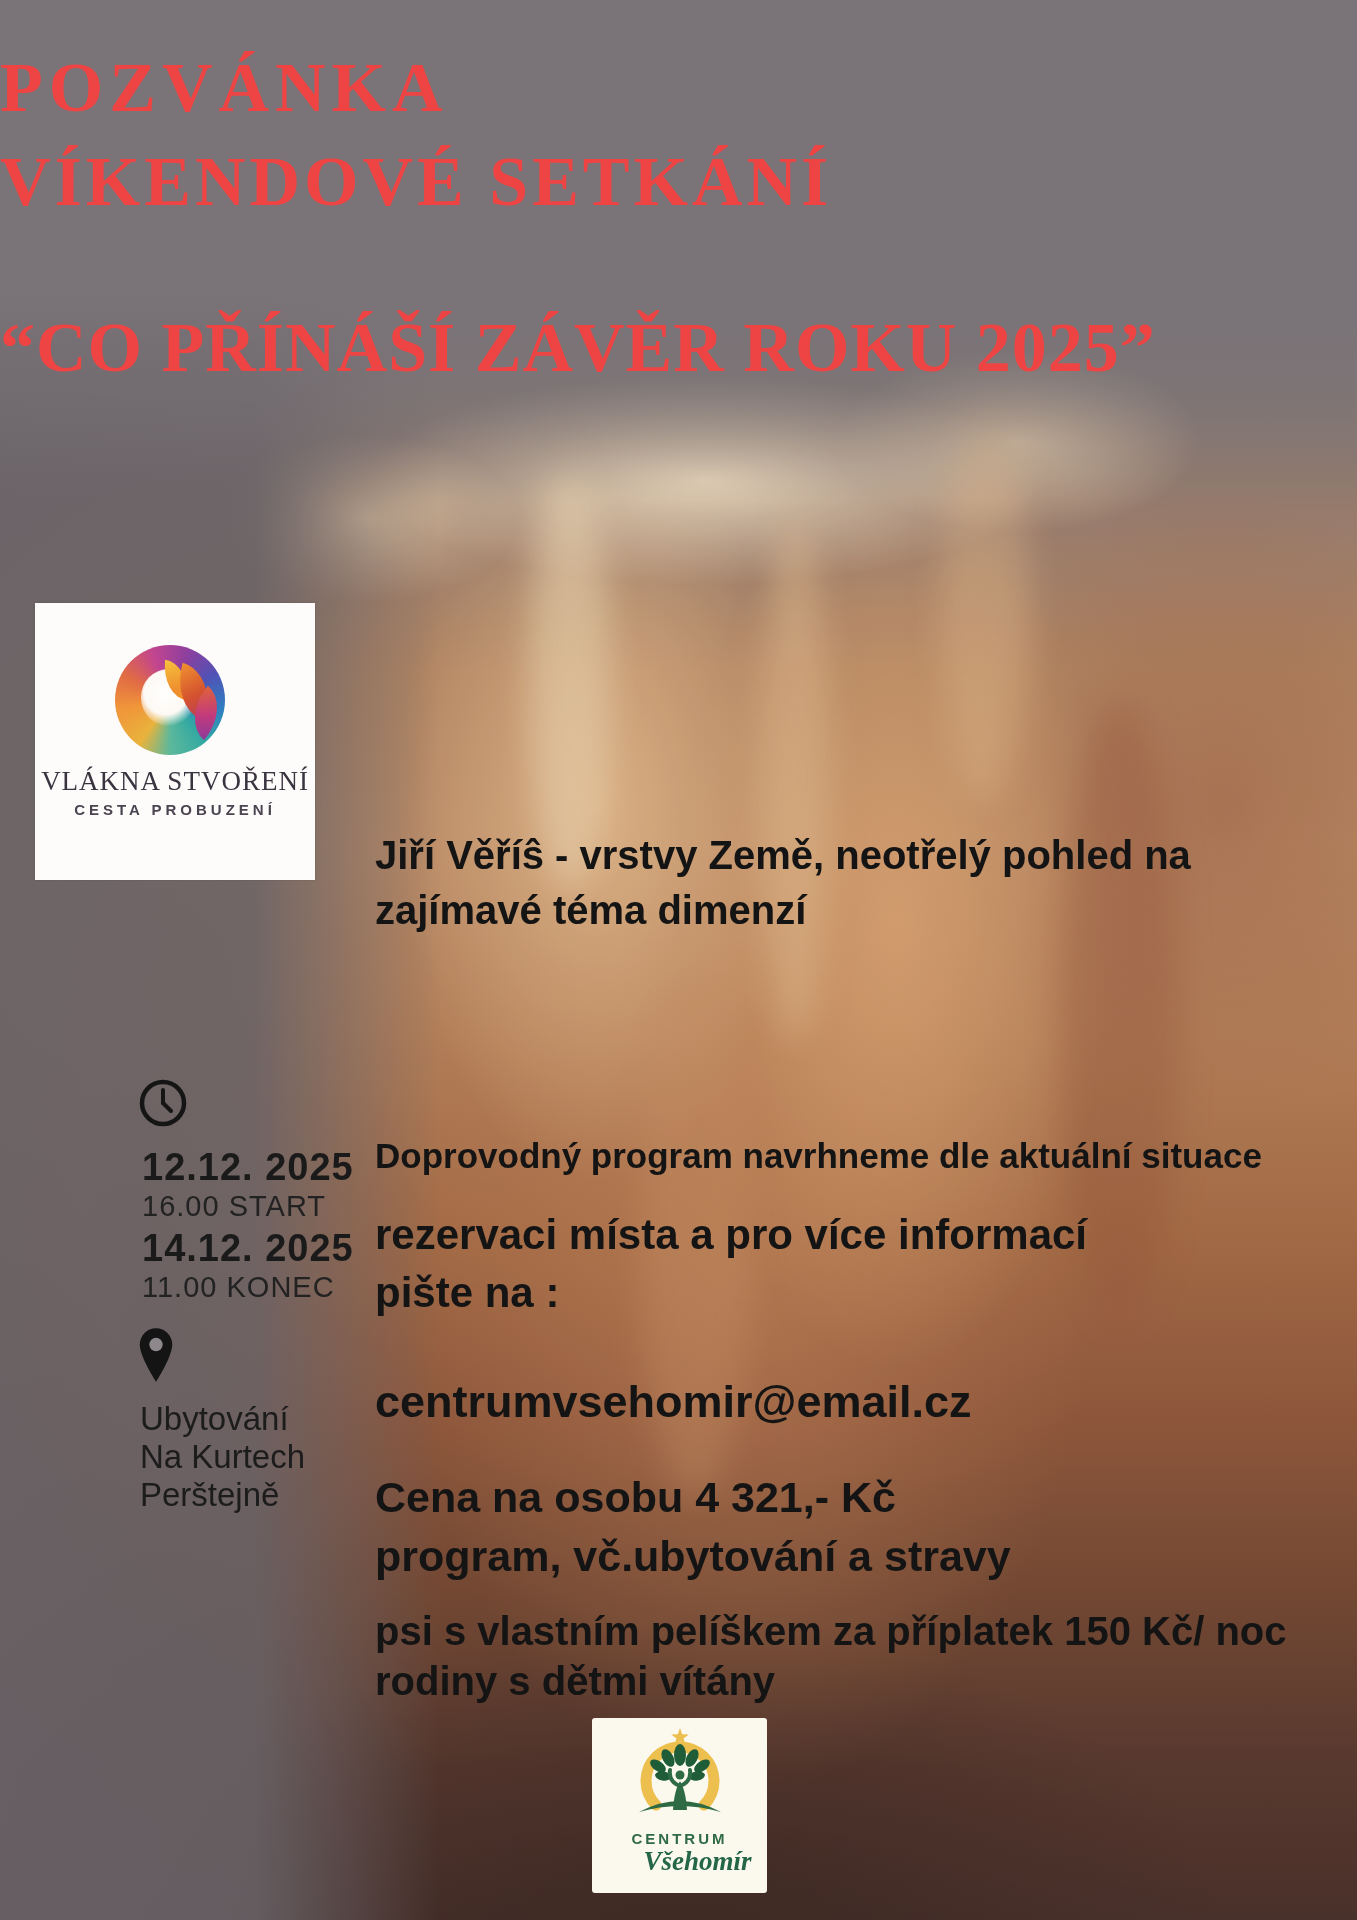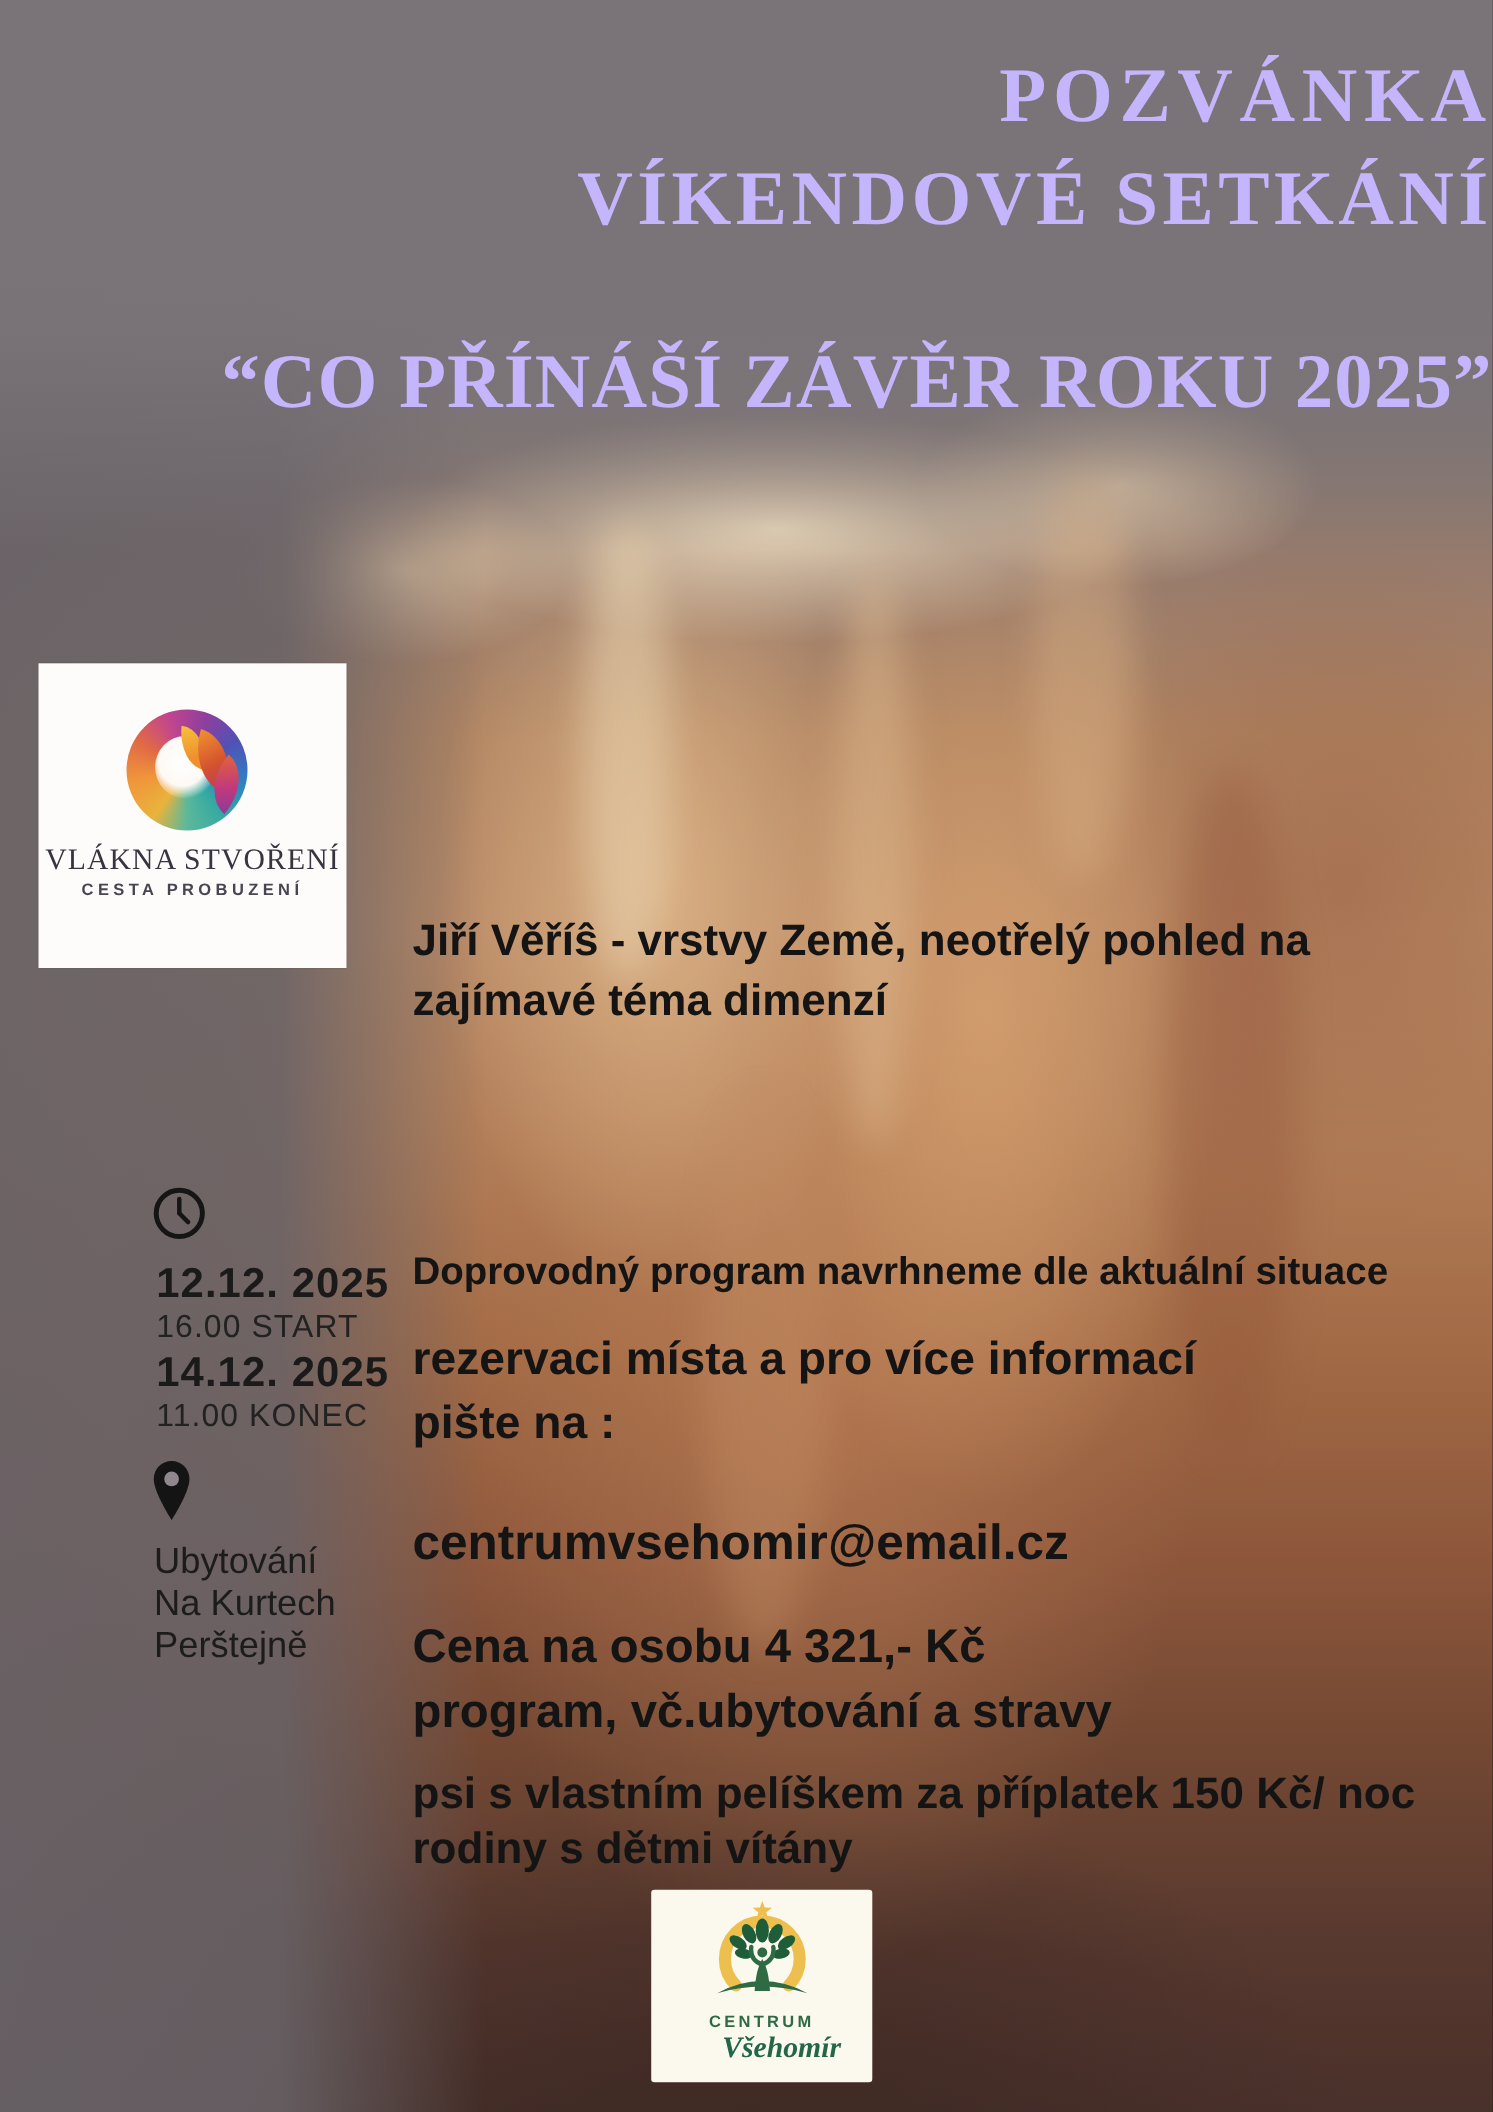--- a/index.html
+++ b/index.html
@@ -32,22 +32,22 @@
   .overlay-left {
     position:absolute; left:0; top:0; width:440px; height:100%;
     background:linear-gradient(90deg, rgba(104,98,103,0.93) 0%, rgba(104,98,103,0.88) 58%, rgba(104,98,103,0) 100%);
   }
   .overlay-top {
     position:absolute; left:0; top:0; width:100%; height:500px;
     background:linear-gradient(180deg, rgba(122,116,121,1) 0%, rgba(122,116,121,0.98) 58%, rgba(122,116,121,0) 100%);
   }
   
   .serif-head {
-    position:absolute; left:0; width:100%; text-align:right;
-    font-family:"Liberation Serif", serif; font-weight:700; color:#c4b5fd;
+    position:absolute; left:0; width:100%; text-align:left;
+    font-family:"Liberation Serif", serif; font-weight:700; color:#ef4444;
   }
   .t1 { top:48px;  font-size:70px; letter-spacing:6px; }
   .t2 { top:142px; font-size:70px; letter-spacing:4px; }
   .quote { top:308px; font-size:70px; letter-spacing:1px; }
   
   .vlakna-card {
     position:absolute; left:35px; top:603px; width:280px; height:277px;
     background:#fdfcfa; box-shadow:0 0 2px rgba(0,0,0,0.15);
   }
   .vl-swirl {
@@ -91,21 +91,21 @@
   
   .clock { position:absolute; left:138px; top:1078px; }
   .dates { position:absolute; left:142px; top:1146px; }
   .date  { font-size:38px; font-weight:700; letter-spacing:1px; color:#1a1a1a; }
   .time  { font-size:29px; font-weight:400; letter-spacing:1px; color:#222; margin:1px 0 4px 0; }
   .pin   { position:absolute; left:135px; top:1326px; }
   .loc   { position:absolute; left:140px; top:1400px; font-size:33px; font-weight:400;
            line-height:38px; color:#1c1c1c; }
   
   .centrum-card {
-    position:absolute; left:592px; top:1718px; width:201px; height:175px;
+    position:absolute; left:592px; top:1718px; width:175px; height:175px;
     background:#fbf8ee; border-radius:3px; text-align:center;
   }
   .centrum-card svg { display:block; margin:8px auto 0 auto; }
   .c-name {
     position:absolute; top:112px; width:100%; text-align:center;
     font-size:15px; font-weight:700; letter-spacing:3px; color:#2e6b45;
   }
   .c-script {
     position:absolute; top:128px; width:100%; text-align:center;
     font-family:"Liberation Serif", serif; font-style:italic; font-weight:700;

